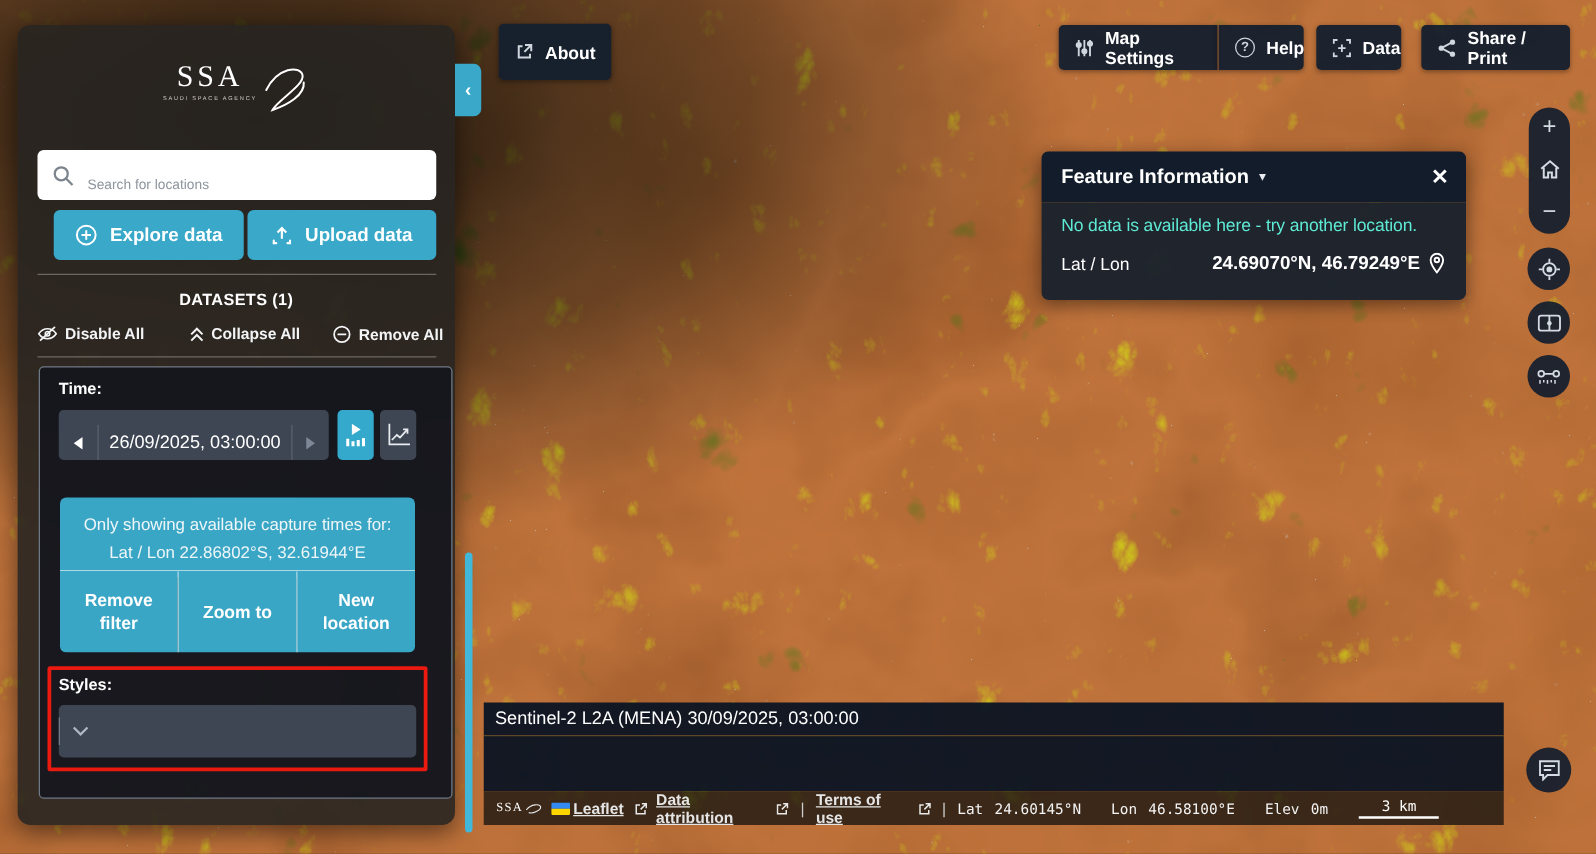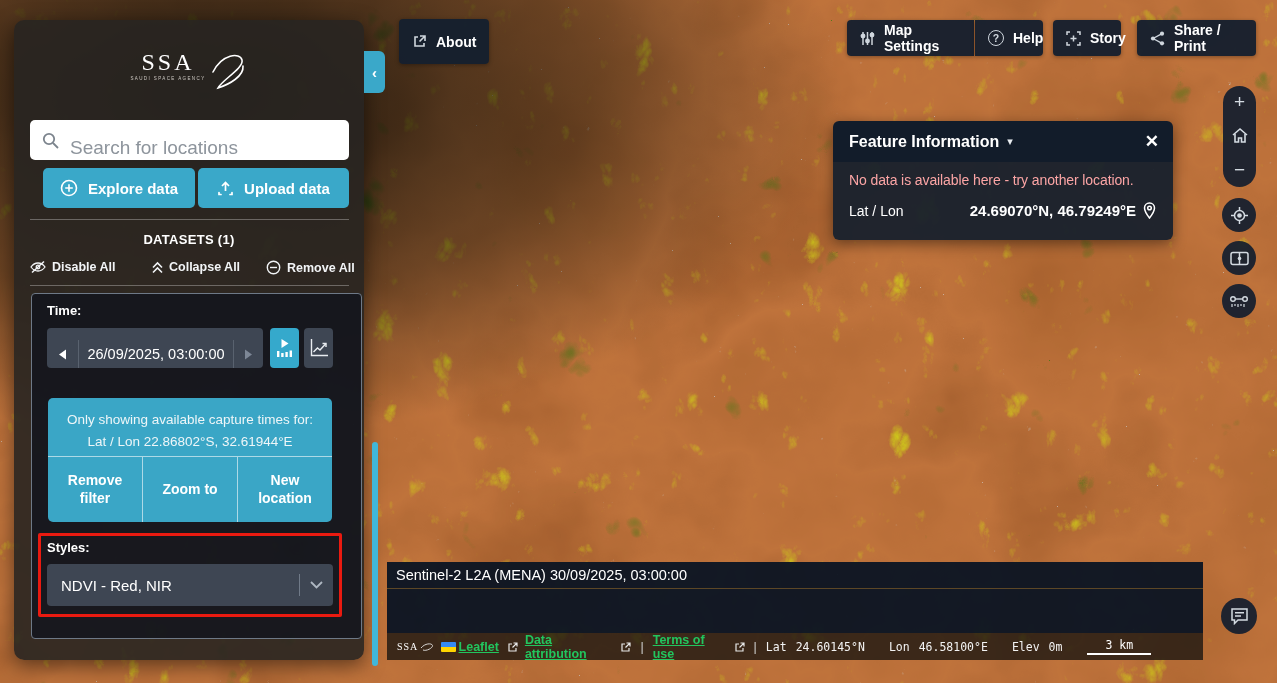--- a/index.html
+++ b/index.html
@@ -30,21 +30,21 @@
   }
   #logo { position:absolute; left:0; top:30px; width:100%; display:flex; justify-content:center; align-items:flex-start; gap:4px; }
   #logo .ssa-text { font-family:"Liberation Serif", serif; font-size:24px; letter-spacing:3px; color:#fff; line-height:1; }
   #logo .ssa-sub { font-size:4.5px; color:#cfcac4; letter-spacing:1.4px; margin-top:2px; text-align:center; }
   #search-box {
     position:absolute; left:16px; top:100px; width:319px; height:40px;
     background:#fff; border-radius:5px;
   }
   #search-box input {
     width:100%; height:100%; border:none; outline:none; background:transparent;
-    padding:16px 12px 0 40px; font-size:19px; color:#404040; font-family:"Liberation Sans",sans-serif;
+    padding:16px 12px 0 40px; font-size:11px; color:#404040; font-family:"Liberation Sans",sans-serif;
   }
   #search-box input::placeholder { color:#8d949c; }
   .teal-btn {
     position:absolute; top:148px; height:40px; background:#3aa8c9; border-radius:5px;
     display:flex; align-items:center; justify-content:center; gap:10px;
     font-size:15px; font-weight:700; color:#fff; cursor:pointer;
   }
   .sb-divider { position:absolute; left:16px; width:319px; height:1px; background:rgba(255,255,255,0.30); }
   #datasets-header { position:absolute; left:0; top:212px; width:100%; text-align:center; font-size:13px; font-weight:700; letter-spacing:.3px; }
   .ds-action { position:absolute; top:240px; display:flex; align-items:center; gap:6px; font-size:12.5px; font-weight:700; color:#f2f4f6; cursor:pointer; }
@@ -95,21 +95,21 @@
   
   #feature-info {
     position:absolute; left:833px; top:121px; width:340px; height:119px;
     border-radius:6px; overflow:hidden; box-shadow:0 4px 14px rgba(0,0,0,.45);
   }
   #fi-header { height:41px; background:#121c2a; display:flex; align-items:center; padding:0 14px 0 16px; }
   #fi-title { font-size:16px; font-weight:700; }
   #fi-caret { margin-left:8px; font-size:11px; color:#e8ecf0; }
   #fi-close { margin-left:auto; font-size:17px; font-weight:700; cursor:pointer; line-height:1; }
   #fi-body { height:78px; background:rgba(25,33,45,0.96); padding:10px 16px 0; }
-  #fi-msg { font-size:14px; color:#fca5a5; letter-spacing:-0.1px; }
+  #fi-msg { font-size:14px; color:#5eead4; letter-spacing:-0.1px; }
   #fi-row { display:flex; align-items:center; margin-top:14px; }
   #fi-latlon-label { font-size:14px; }
   #fi-latlon-value { margin-left:auto; font-size:15px; font-weight:700; }
   #fi-pin { margin-left:6px; display:flex; }
 
   
   .rt-circle {
     position:absolute; left:1222px; width:34px; height:34px; border-radius:50%;
     background:rgba(23,32,46,0.95); display:flex; align-items:center; justify-content:center; cursor:pointer;
   }
@@ -127,21 +127,21 @@
     background:rgba(13,22,35,0.97);
   }
   #tl-title { height:27px; line-height:27px; padding-left:9px; font-size:14.5px; font-weight:500; border-bottom:1px solid #5d4726; }
 
   
   #attrib {
     position:absolute; left:387px; top:633px; width:816px; height:27px;
     background:rgba(30,25,18,0.82); display:flex; align-items:center; padding:0 10px; gap:7px;
     font-size:12.5px;
   }
-  #attrib a, #attrib .linklike { color:#22c55e; text-decoration:underline; font-weight:700; cursor:pointer; }
+  #attrib a, #attrib .linklike { color:#e5e5e5; text-decoration:underline; font-weight:700; cursor:pointer; }
   .ext-ic { display:flex; margin-left:2px; }
   .attr-sep { color:#cfcfcf; margin:0 2px; }
   #flag { width:15px; height:10px; display:flex; flex-direction:column; border-radius:1px; overflow:hidden; }
   #flag .f-b { flex:1; background:#338af3; } #flag .f-y { flex:1; background:#ffd500; }
   #coords { margin-left:auto; display:flex; gap:24px; font-family:"DejaVu Sans Mono", monospace; font-size:11.5px; color:#f3f3f3; }
   #coords .pair { display:flex; gap:9px; }
   #scalebar { width:67px; margin:0 42px 0 18px; text-align:center; font-family:"DejaVu Sans Mono", monospace; font-size:11.5px; }
   #scalebar .line { height:2px; background:#fff; margin-top:1px; }
 </style>
 </head>
@@ -217,21 +217,21 @@
     </span>
     <span>Help</span>
   </div>
   <div class="btn-dark" style="left:1053px; top:20px; width:68px;">
     <span class="ic">
       <svg width="15" height="15" viewBox="0 0 15 15" fill="none" stroke="#cfd6dd" stroke-width="1.5">
           <path d="M1 4V1h3M11 1h3v3M14 11v3h-3M4 14H1v-3"></path>
           <path d="M7.5 4.5v6M4.5 7.5h6"></path>
         </svg>
     </span>
-    <span>Story</span>
+    <span>Data</span>
   </div>
   <div class="btn-dark" style="left:1137px; top:20px; width:119px;">
     <span class="ic">
       <svg width="15" height="15" viewBox="0 0 15 15" fill="#cfd6dd">
           <circle cx="12" cy="2.7" r="2.1"></circle>
           <circle cx="3" cy="7.5" r="2.1"></circle>
           <circle cx="12" cy="12.3" r="2.1"></circle>
           <path d="M3 7.5l9-4.8M3 7.5l9 4.8" stroke="#cfd6dd" stroke-width="1.4"></path>
         </svg>
     </span>
@@ -455,21 +455,20 @@
         <div>Lat / Lon 22.86802°S, 32.61944°E</div>
       </div>
       <div id="filter-btns">
         <div class="fb">Remove filter</div>
         <div class="fb">Zoom to</div>
         <div class="fb">New location</div>
       </div>
 
       <div class="wb-label" style="top:246px;">Styles:</div>
       <div id="styles-dd">
-        <span class="dd-text">NDVI - Red, NIR</span>
         <span class="dd-sep"></span>
         <span class="dd-caret">
           <svg width="13" height="8" viewBox="0 0 13 8" fill="none" stroke="#aeb7c2" stroke-width="1.8">
               <path d="M1 1l5.5 5.5L12 1"></path>
             </svg>
         </span>
       </div>
     </div>
 
     <div id="red-box"></div>

